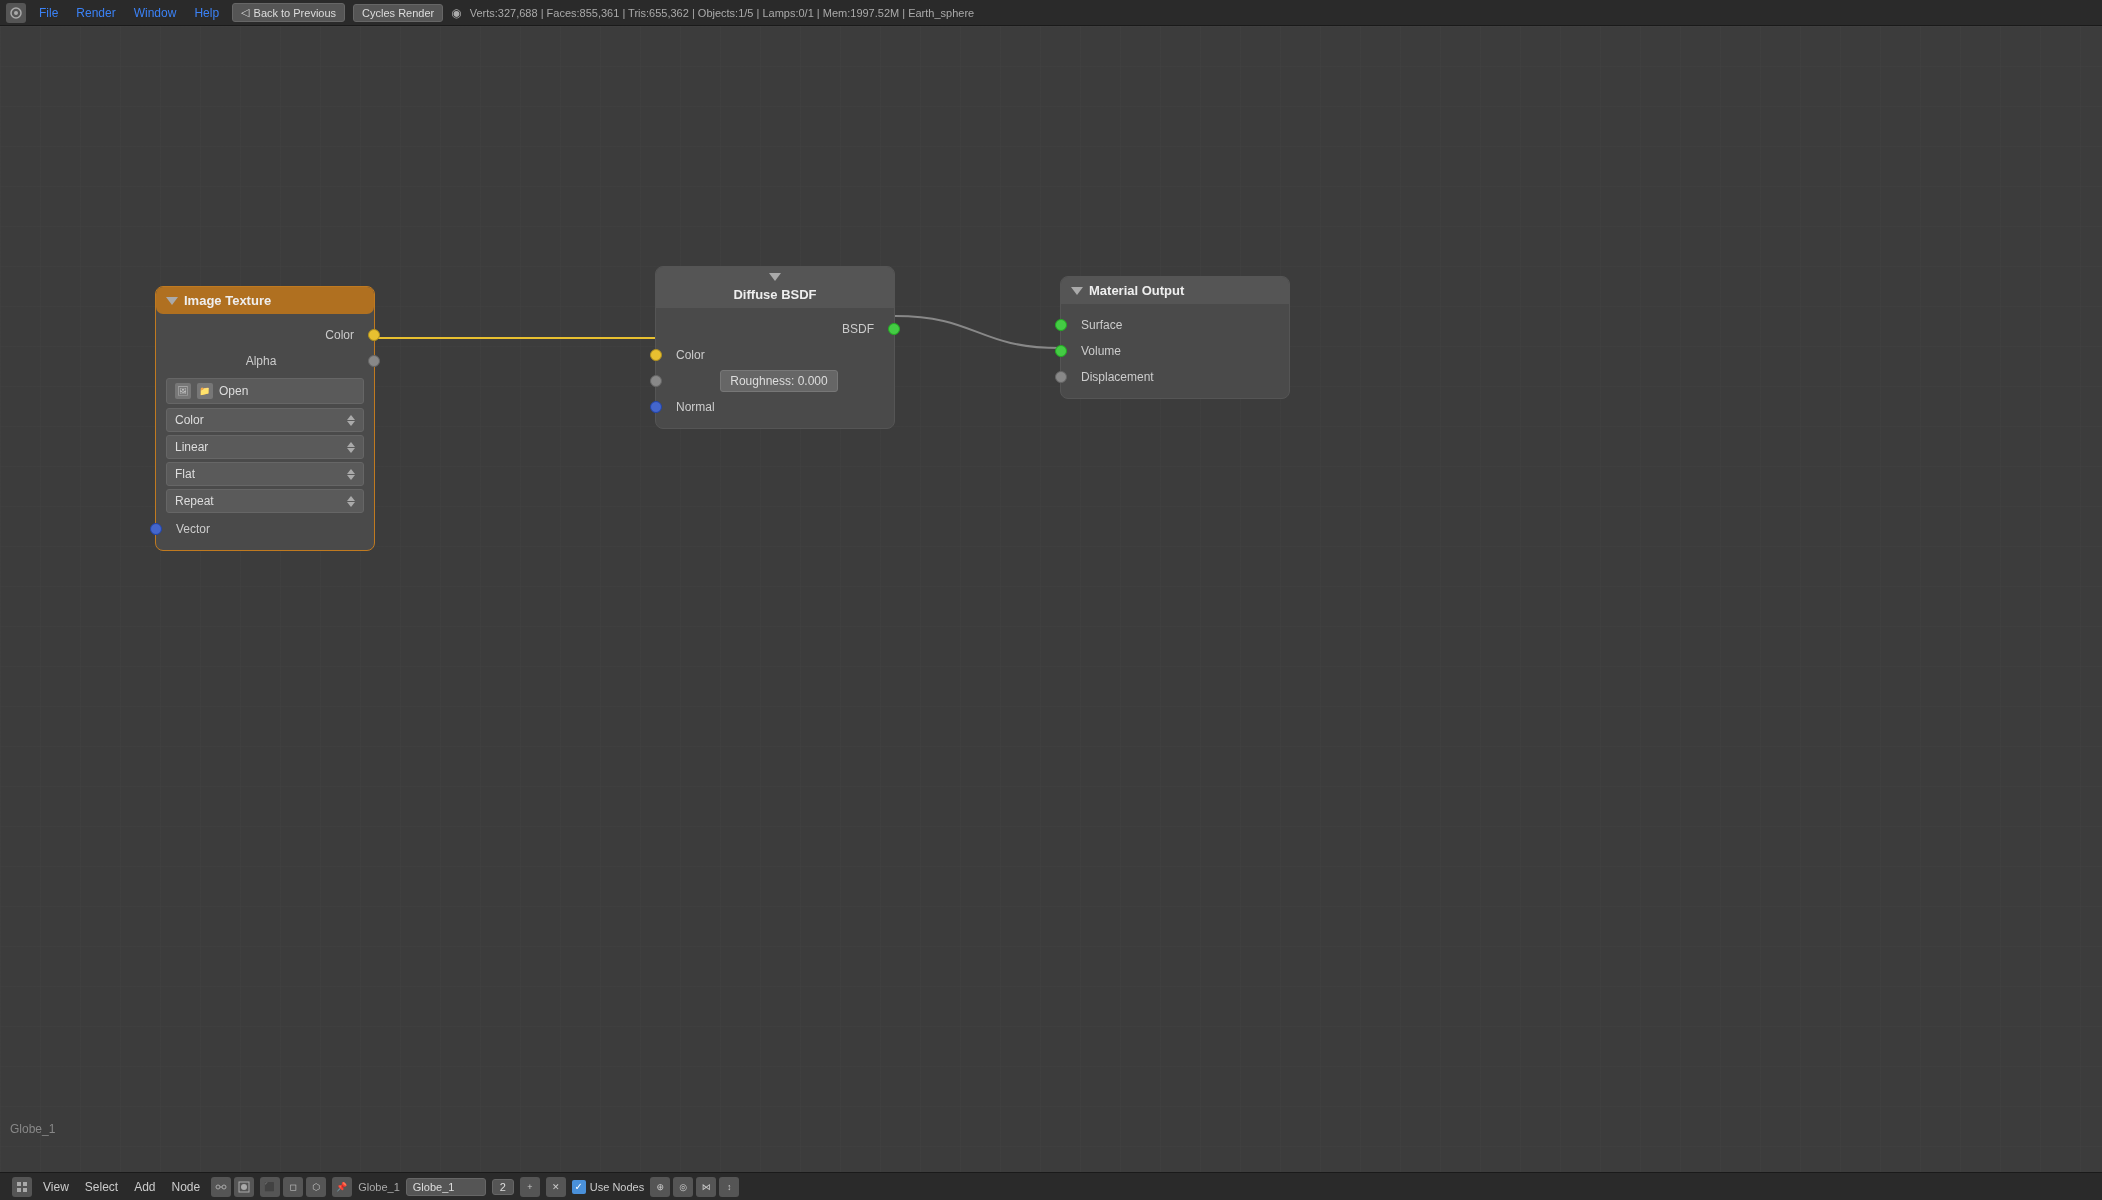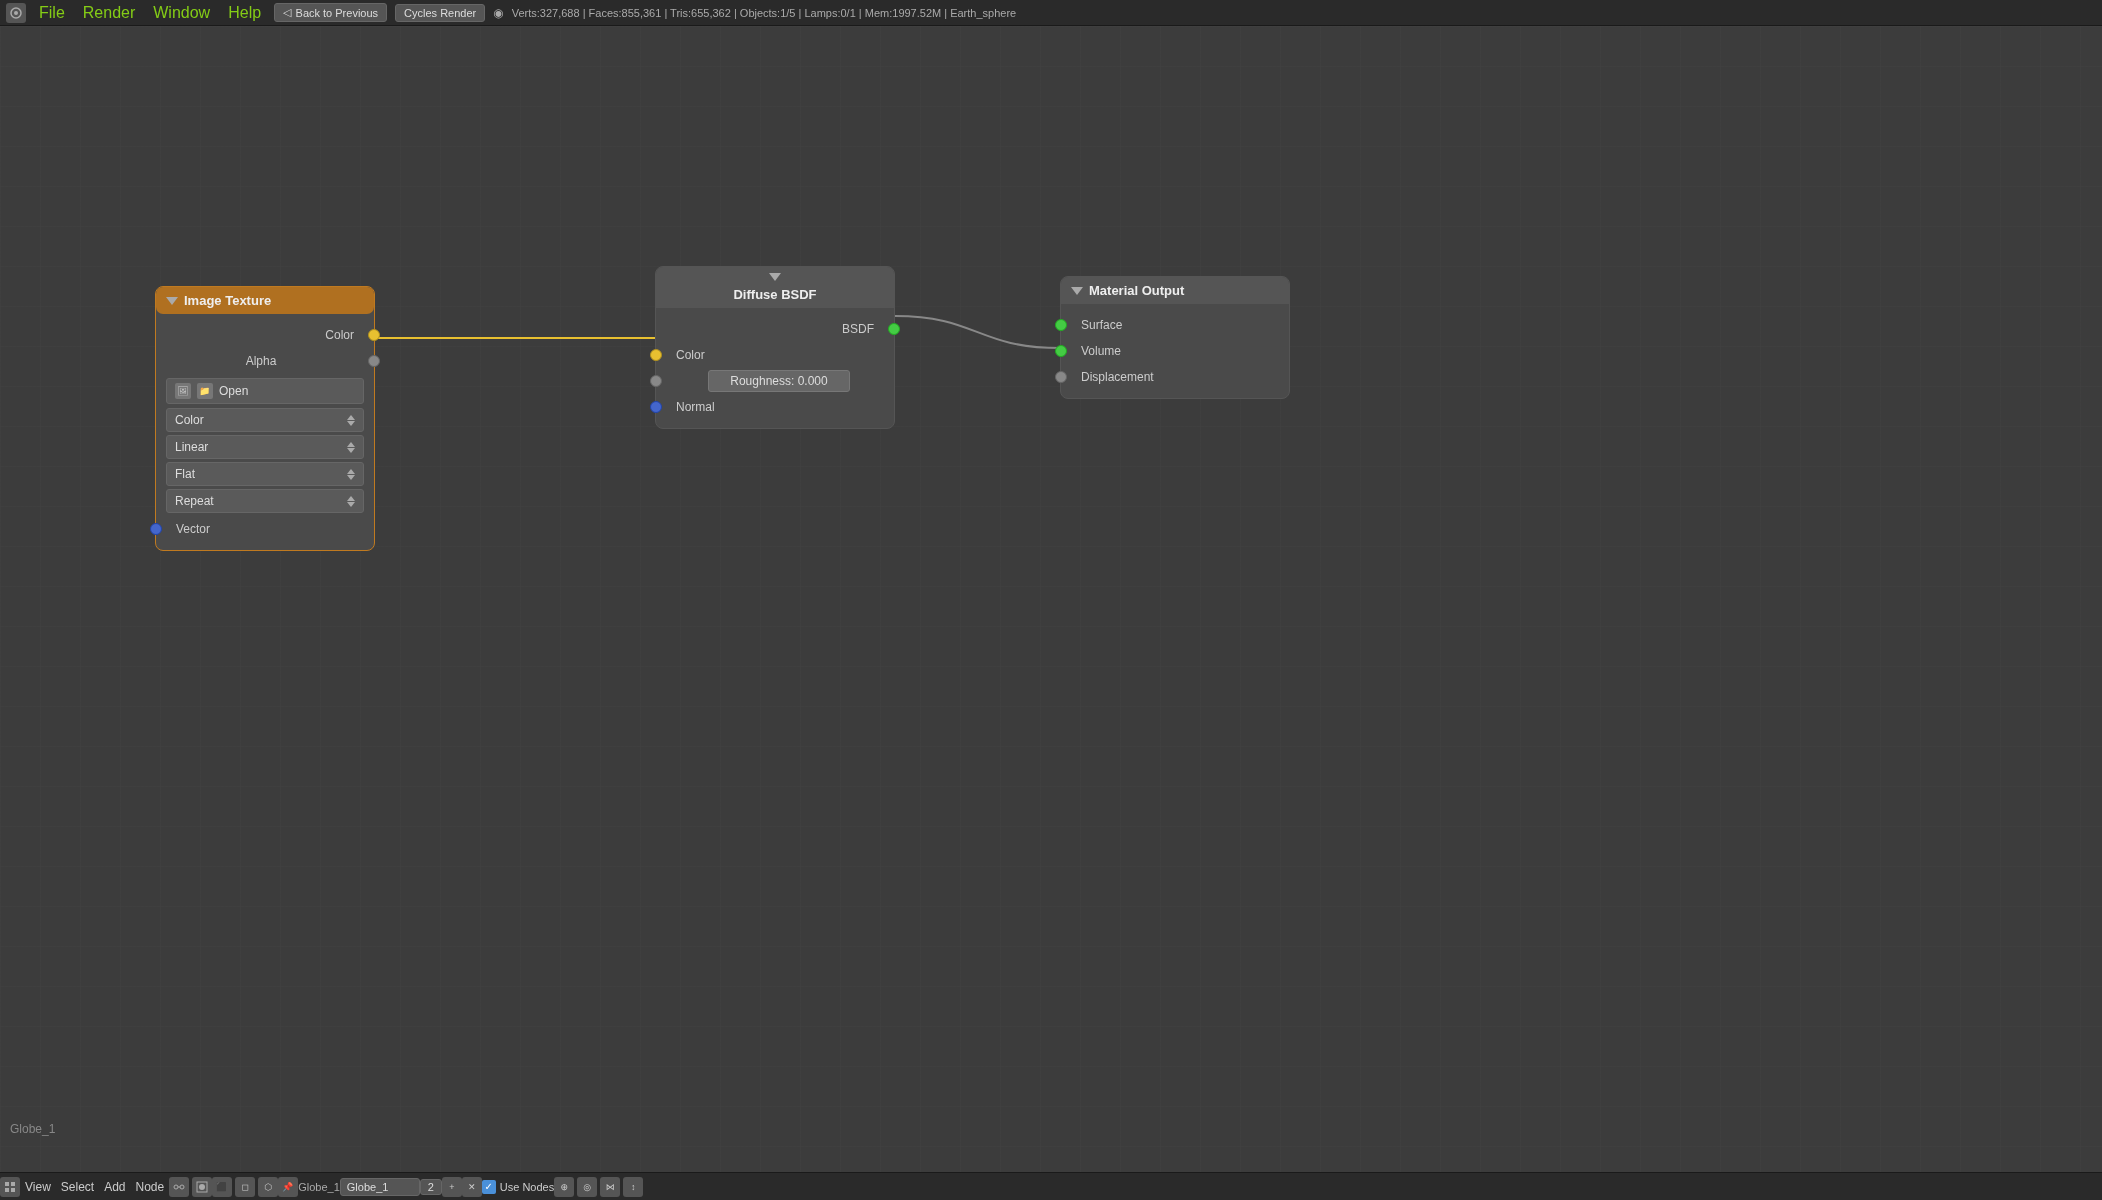--- a/index.html
+++ b/index.html
@@ -33,22 +33,22 @@
       width: 20px;
       height: 20px;
       background: #555;
       border-radius: 3px;
       display: flex;
       align-items: center;
       justify-content: center;
       font-size: 10px;
     }
     .top-bar-menu-item {
-      color: #84cc16;
-      font-size: 16px;
+      color: #3b82f6;
+      font-size: 12px;
       cursor: pointer;
       padding: 2px 5px;
     }
     .back-to-previous-btn {
       background: #555;
       border: 1px solid #666;
       color: #ddd;
       font-size: 11px;
       padding: 2px 8px;
       border-radius: 3px;
@@ -229,21 +229,21 @@
       background: #555;
       flex-direction: column;
     }
     .roughness-field {
       background: #666;
       border: 1px solid #777;
       border-radius: 3px;
       padding: 3px 8px;
       color: #ddd;
       font-size: 12px;
-      width: 142px;
+      width: 118px;
       text-align: center;
     }
 
     
     #node-material-output {
       left: 1060px;
       top: 250px;
       width: 230px;
       border: 1px solid #555;
       background: #4a4a4a;
@@ -265,22 +265,22 @@
     
     #bottom-bar {
       width: 100%;
       height: 28px;
       background: #2a2a2a;
       position: absolute;
       bottom: 0;
       left: 0;
       display: flex;
       align-items: center;
-      padding: 0 0;
-      gap: 0;
+      padding: 0 12px;
+      gap: 6px;
       border-top: 1px solid #1a1a1a;
       z-index: 100;
     }
     .bottom-icon-group {
       display: flex;
       align-items: center;
       gap: 3px;
     }
     .bottom-icon {
       width: 20px;

